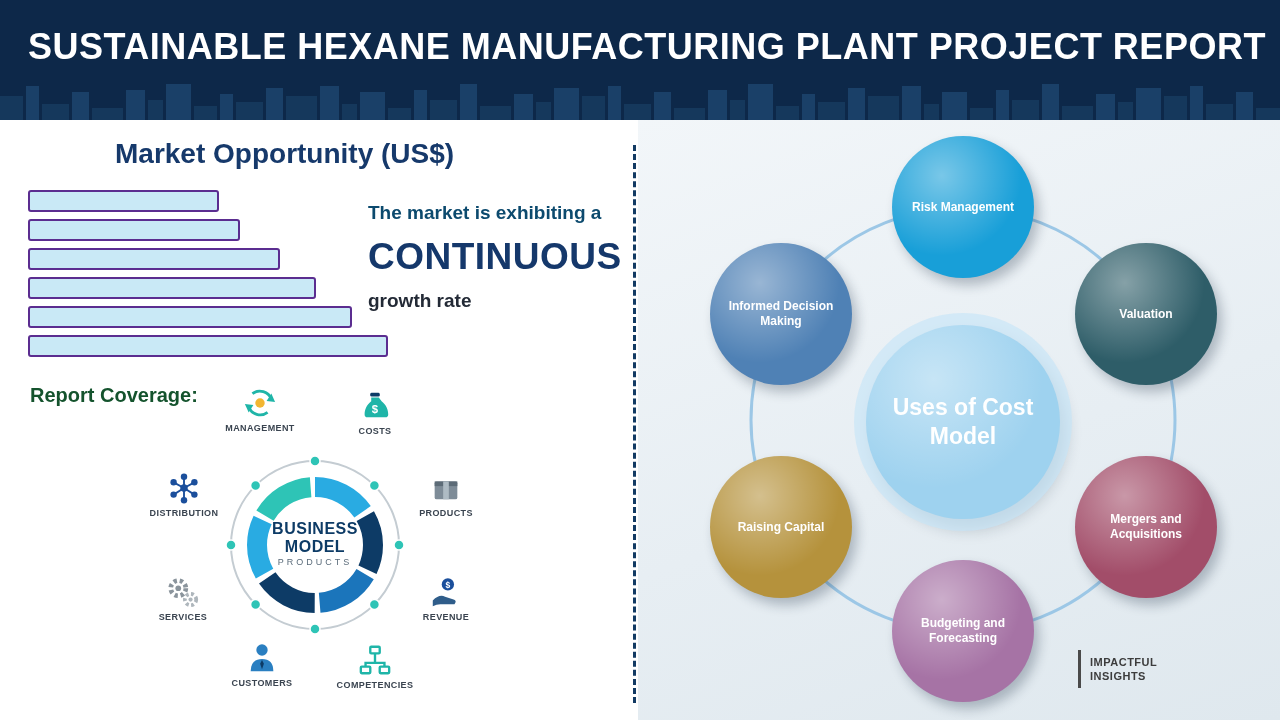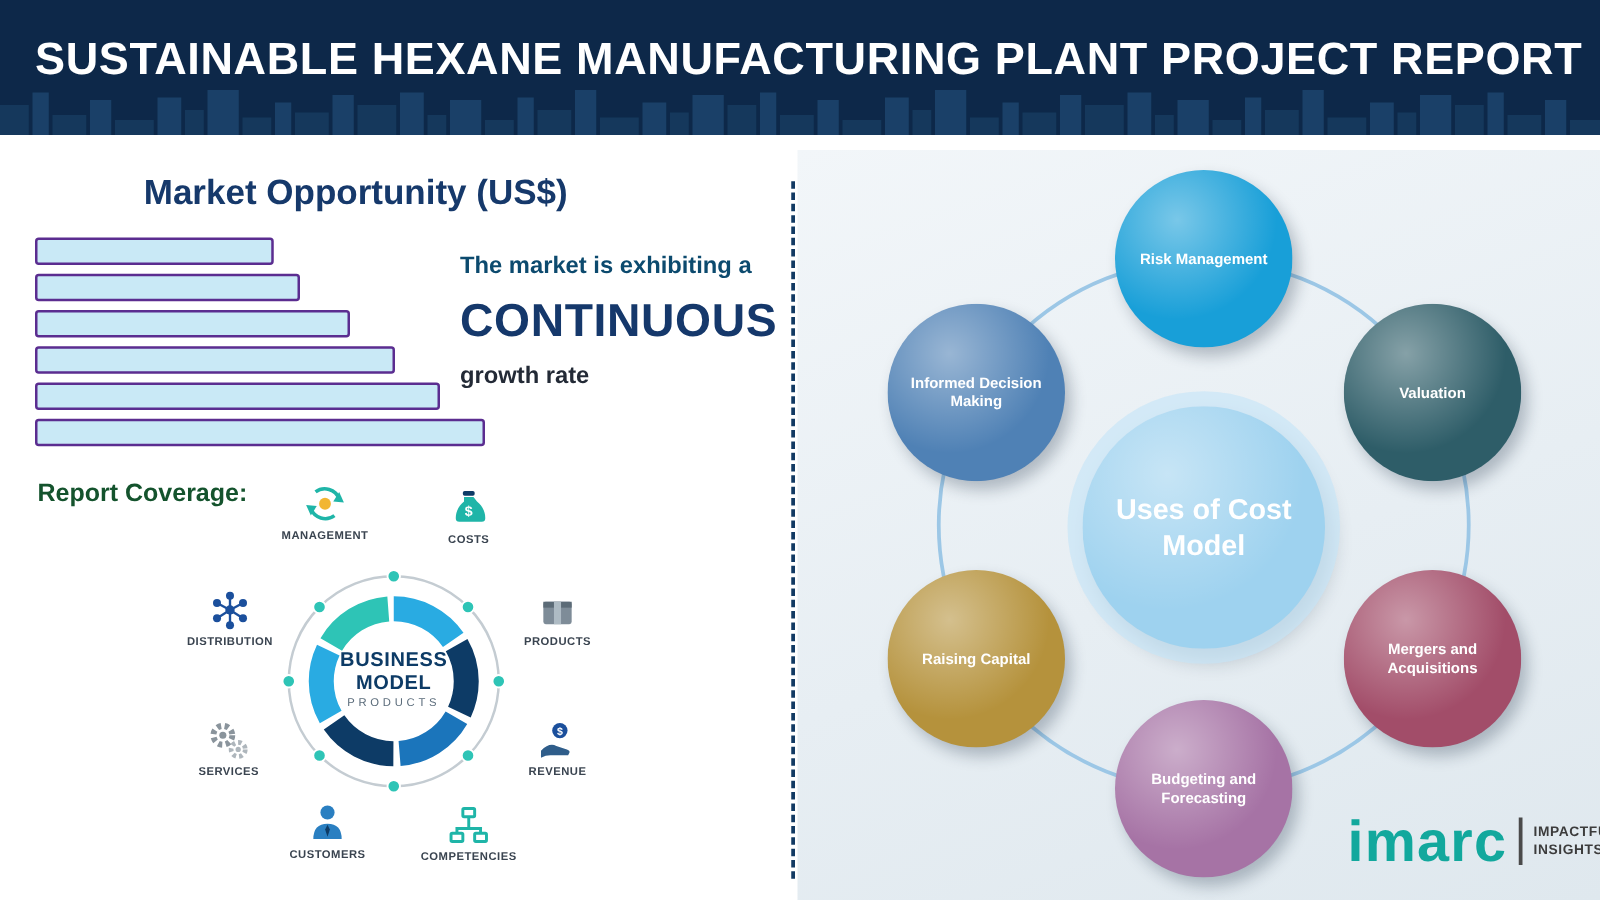--- a/index.html
+++ b/index.html
@@ -1,20 +1,20 @@
 <!DOCTYPE html>
 <html><head>
 <meta charset="utf-8">
 <style>
   html,body{margin:0;padding:0;}
   body{font-family:"Liberation Sans",sans-serif;}
   .page{position:relative;width:1280px;height:720px;overflow:hidden;background:#ffffff;}
 
   
-  .header{position:absolute;left:0;top:0;width:1280px;height:108px;background:#0d2849;}
+  .header{position:absolute;left:0;top:0;width:1280px;height:120px;background:#0d2849;}
   .header h1{margin:0;padding:26px 0 0 28px;color:#ffffff;font-size:36px;font-weight:bold;letter-spacing:.5px;white-space:nowrap;}
   .skyline{position:absolute;left:0;bottom:0;width:1280px;height:40px;}
 
   
   .left-panel{position:absolute;left:0;top:120px;width:638px;height:600px;background:#ffffff;}
   .right-panel{position:absolute;left:638px;top:120px;width:642px;height:600px;
                background:linear-gradient(160deg,#f2f6f9 0%,#e7eef3 55%,#dfe8ee 100%);}
   .divider{position:absolute;left:633px;top:145px;height:558px;border-left:3px dashed #123a63;}
 
   
@@ -293,21 +293,20 @@
     </div>
     <div class="bubble sat b-raising" style="background-color: rgb(181, 146, 60);">
       <div class="lbl">Raising Capital</div>
     </div>
     <div class="bubble sat b-informed" style="background-color: rgb(79, 129, 181);">
       <div class="lbl">Informed Decision Making</div>
     </div>
   </div>
 
   <div class="logo">
-    <div class="logo-brand" style="color: rgb(18, 168, 157);">imarc</div>
     <div class="logo-sep"></div>
     <div class="logo-tag">
       <div>IMPACTFUL</div>
       <div>INSIGHTS</div>
     </div>
   </div>
 
 </div>
 
 </body></html>

